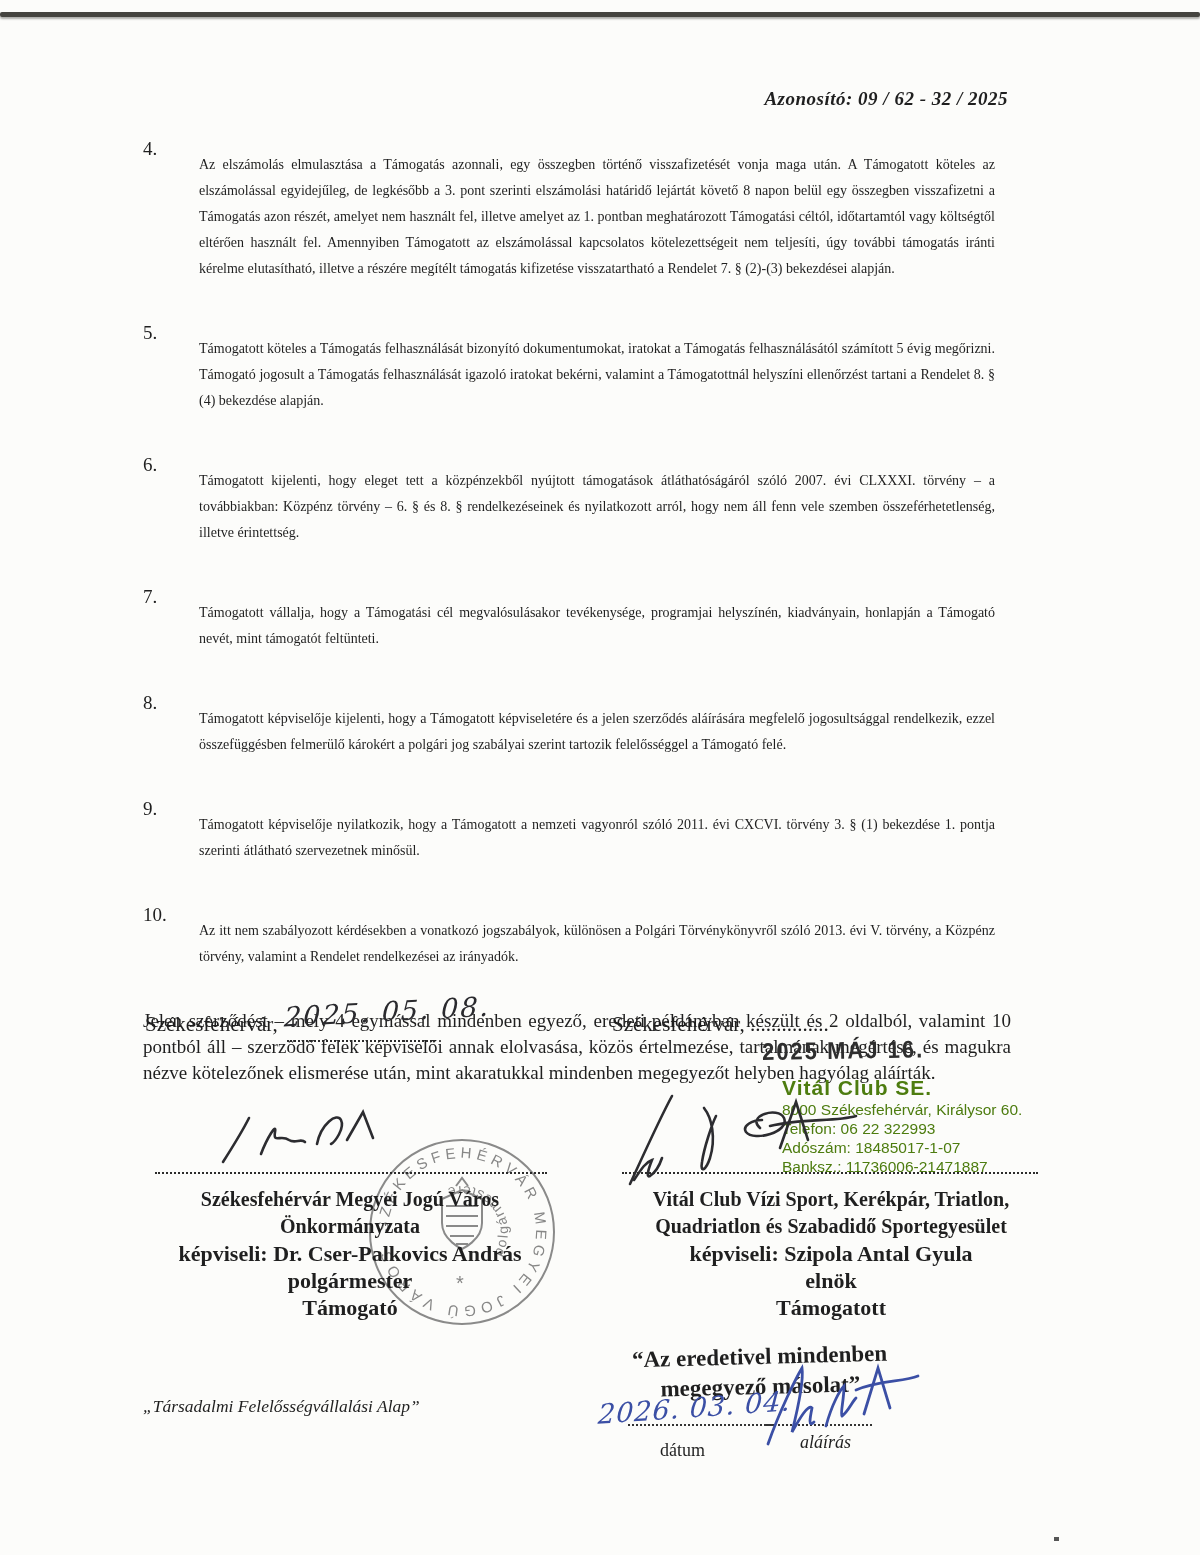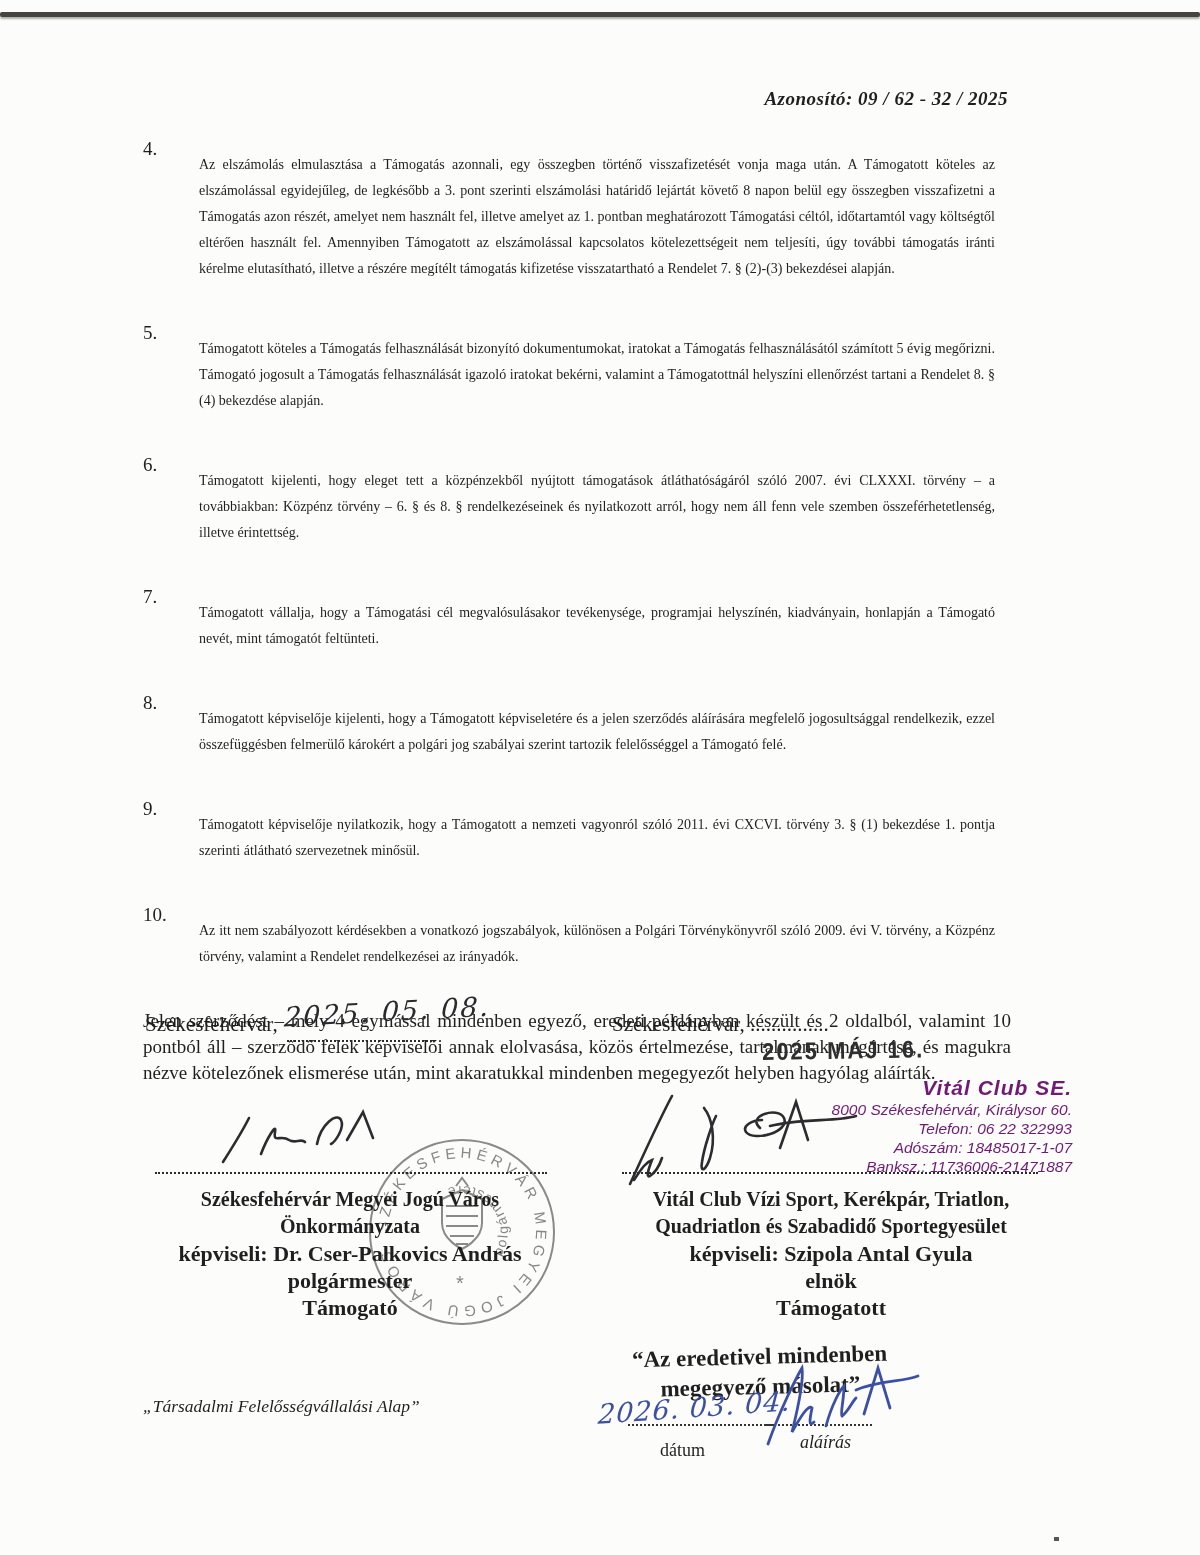--- a/index.html
+++ b/index.html
@@ -34,22 +34,22 @@
   }
   .dotline{ border-bottom:2px dotted #2b2b2b; position:absolute; height:0; }
 
   .date-stamp{
     position:absolute; left:762px; top:1038px; font-family:"Liberation Sans", sans-serif;
     font-weight:bold; font-size:22px; color:#2e2e2e; letter-spacing:2px;
     transform:rotate(-1deg) scaleY(1.1);
   }
 
   .vital-stamp{
-    position:absolute; left:782px; top:1076px; width:290px; text-align:right;
-    font-family:"Liberation Sans", sans-serif; color:#701a75; line-height:19px;font-style:italic;
+    position:absolute; left:782px; top:1076px; width:290px; text-align:left;
+    font-family:"Liberation Sans", sans-serif; color:#4d7c0f; line-height:19px;
   }
   .vital-stamp .s-name{ font-size:21px; font-weight:bold; letter-spacing:1px; line-height:24px;}
   .vital-stamp .s-row{ font-size:15.5px; }
 
   .sig-block{ position:absolute; text-align:center; }
   .sig-block .org{ font-size:20px; font-weight:bold; line-height:27px; }
   .sig-block .row{ font-size:22px; line-height:27px;font-weight:bold; }
 
   .cert{ position:absolute; left:600px; top:1342px; width:320px; text-align:center;
          font-size:23px; font-weight:600; line-height:30px; transform:rotate(-1.5deg); }
@@ -97,21 +97,21 @@
     <div class="clause">
       <span class="num">8.</span>
       <p class="txt">Támogatott képviselője kijelenti, hogy a Támogatott képviseletére és a jelen szerződés aláírására megfelelő jogosultsággal rendelkezik, ezzel összefüggésben felmerülő károkért a polgári jog szabályai szerint tartozik felelősséggel a Támogató felé.</p>
     </div>
     <div class="clause">
       <span class="num">9.</span>
       <p class="txt">Támogatott képviselője nyilatkozik, hogy a Támogatott a nemzeti vagyonról szóló 2011. évi CXCVI. törvény 3. § (1) bekezdése 1. pontja szerinti átlátható szervezetnek minősül.</p>
     </div>
     <div class="clause">
       <span class="num">10.</span>
-      <p class="txt">Az itt nem szabályozott kérdésekben a vonatkozó jogszabályok, különösen a Polgári Törvénykönyvről szóló 2009. évi V. törvény, a Közpénz törvény, valamint a Rendelet rendelkezései az irányadók.</p>
+      <p class="txt">Az itt nem szabályozott kérdésekben a vonatkozó jogszabályok, különösen a Polgári Törvénykönyvről szóló 2013. évi V. törvény, a Közpénz törvény, valamint a Rendelet rendelkezései az irányadók.</p>
     </div>
     <p class="closing">Jelen szerződést – mely 4 egymással mindenben egyező, eredeti példányban készült és 2 oldalból, valamint 10 pontból áll – szerződő felek képviselői annak elolvasása, közös értelmezése, tartalmának megértése, és magukra nézve kötelezőnek elismerése után, mint akaratukkal mindenben megegyezőt helyben hagyólag aláírták.</p>
   </div>
 
   <div class="place-line" style="left:145px; top:1012px;">Székesfehérvár,</div>
   <div class="dotline" style="left:287px; top:1040px; width:148px;"></div>
   <div class="hand hand-date-left">2025. 05. 08.</div>
 
   <div class="place-line" style="left:612px; top:1012px;">
     <span>Székesfehérvár,</span>

